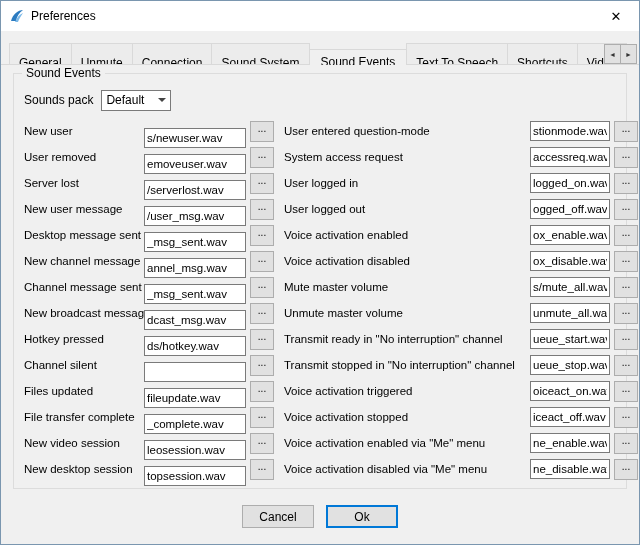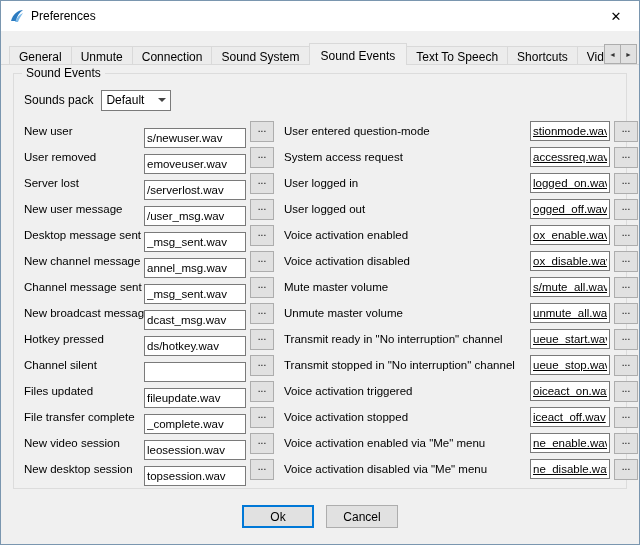--- a/index.html
+++ b/index.html
@@ -21,21 +21,21 @@
     font-size:13px; cursor:pointer; font-family:"Liberation Sans", sans-serif;
   }
 
   
   .tabbar-wrap { position:relative; padding:12px 0 0 0; flex:0 0 34px; }
   .tab-bar { white-space:nowrap; overflow:hidden; padding-left:8px; height:22px; }
   .tabbar-wrap::after { content:""; position:absolute; left:0; right:0; bottom:0; height:1px; background:#d9d9d9; }
   .tab {
     display:inline-block; vertical-align:bottom; position:relative;
     background:#ececec; border:1px solid #d9d9d9; border-bottom:none;
-    padding:3px 9px 4px; cursor:pointer; font-size:12px;
+    padding:12px 9px 4px; cursor:pointer; font-size:12px;
   }
   .tab + .tab { margin-left:-1px; }
   .tab.active {
     background:#f0f0f0; padding:5px 11px 5px; z-index:3;
     border-bottom:1px solid #f0f0f0; margin-bottom:-1px;
   }
   .tab-scroll { position:absolute; right:2px; bottom:1px; z-index:4; display:flex; }
   .tab-scroll button {
     width:17px; height:20px; border:1px solid #adadad; background:#e1e1e1;
     font-size:7px; padding:0; cursor:pointer; color:#333;
@@ -69,21 +69,21 @@
 
   .event-row { display:flex; align-items:center; height:26px; }
   .ev-label { white-space:nowrap; overflow:hidden; font-size:11.5px; }
   .left-col .ev-label { width:120px; }
   .right-col .ev-label { width:246px; }
   .ev-input {
     height:20px; border:1px solid #7a7a7a; background:#fff; padding:1px 2px;
     font-family:"Liberation Sans", sans-serif; font-size:11.5px; margin-right:4px; border-radius:0;
   }
   .left-col .ev-input { width:102px;margin-top:14px; }
-  .right-col .ev-input { width:80px;text-decoration:underline; }
+  .right-col .ev-input { width:80px; }
   .ev-browse {
     width:24px; height:21px; border:1px solid #adadad; background:#e1e1e1;
     font-size:10px; line-height:10px; padding:0 0 4px; cursor:pointer;
     font-family:"Liberation Sans", sans-serif;
   }
 
   .button-row { display:flex; justify-content:center; gap:12px; margin-top:16px; }
   .btn {
     min-width:72px; height:23px; border:1px solid #adadad; background:#e1e1e1;
     font-family:"Liberation Sans", sans-serif; font-size:12px; cursor:pointer; padding:0 14px;
@@ -268,18 +268,18 @@
             <div class="event-row">
     <span class="ev-label">Voice activation disabled via "Me" menu</span>
     <input class="ev-input" type="text" value="ne_disable.wav" style="">
     <button class="ev-browse">...</button>
   </div>
           </div>
       </div>
     </div>
 
     <div class="button-row">
+      <button class="btn">Cancel</button>
       <button class="btn default">Ok</button>
-      <button class="btn">Cancel</button>
     </div>
   </div>
 
 </div>
 
 </body></html>

